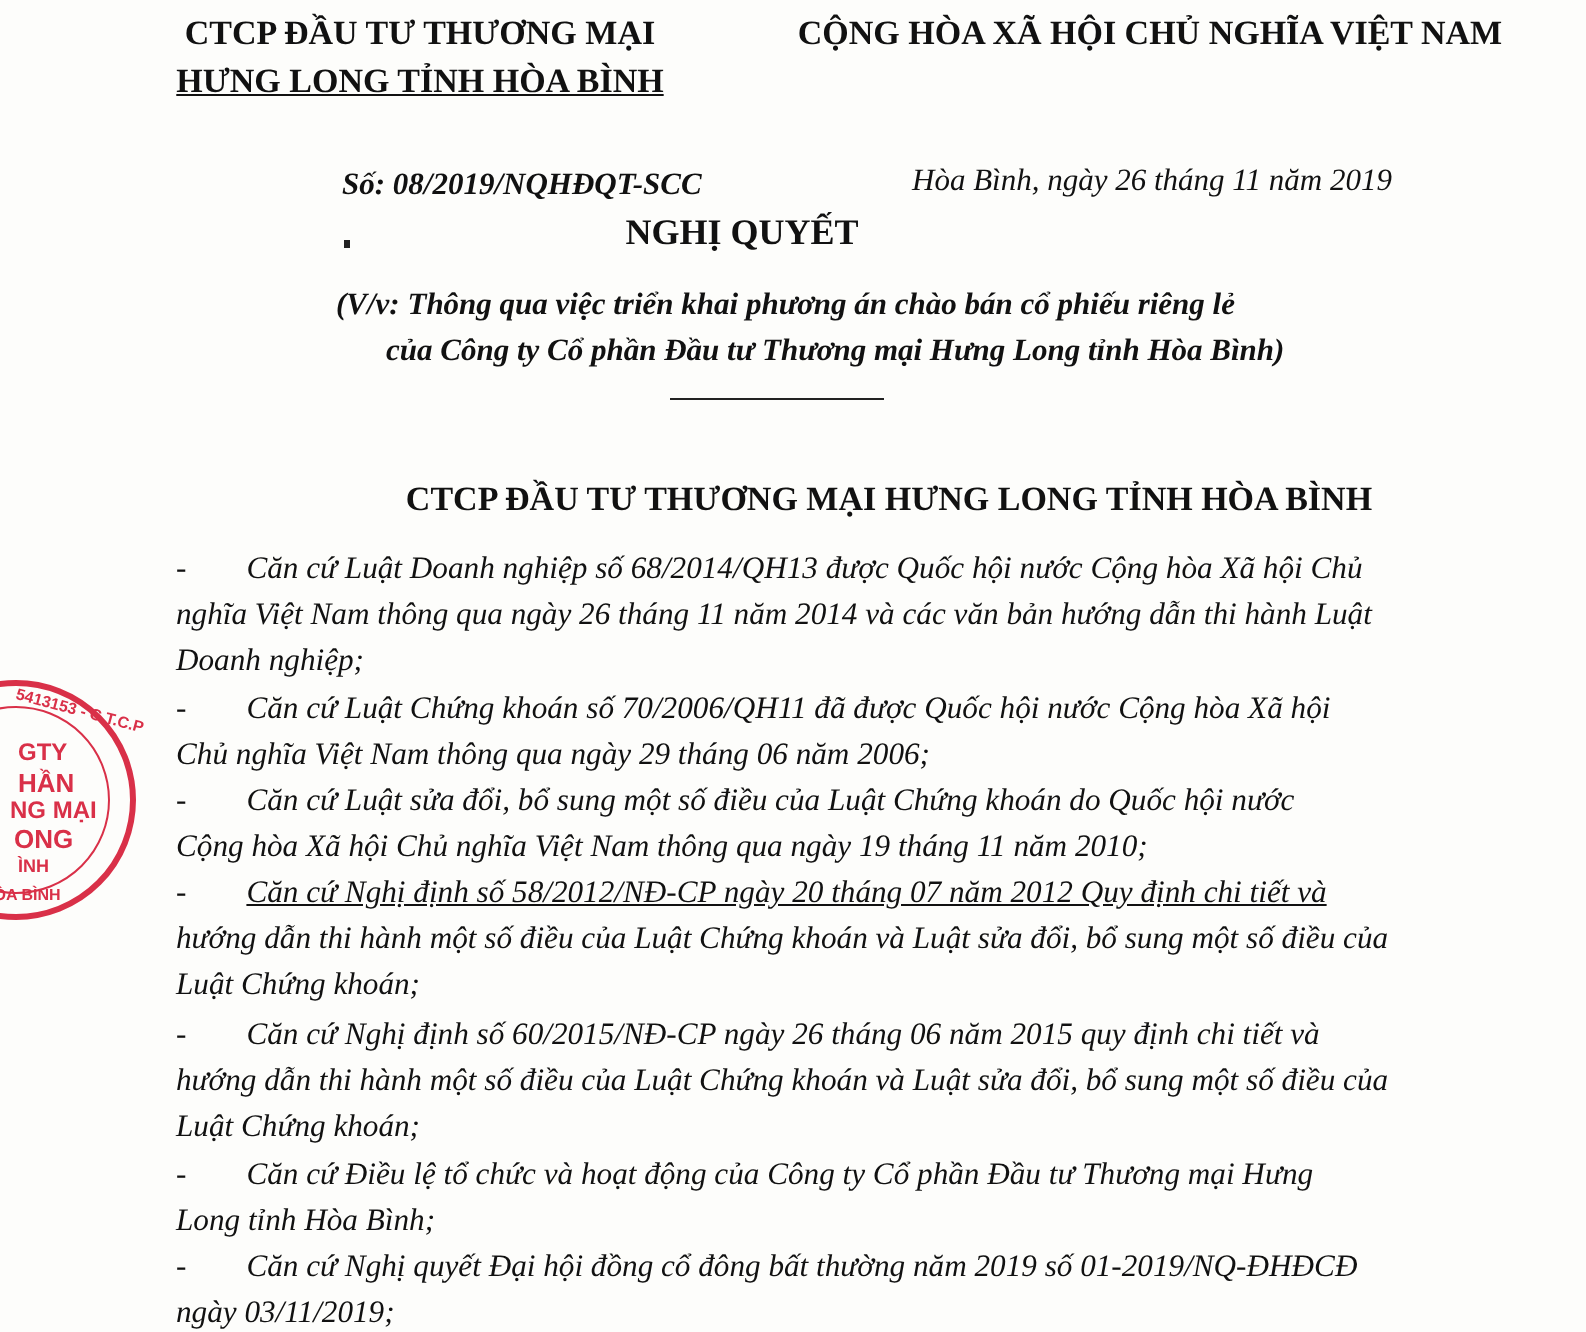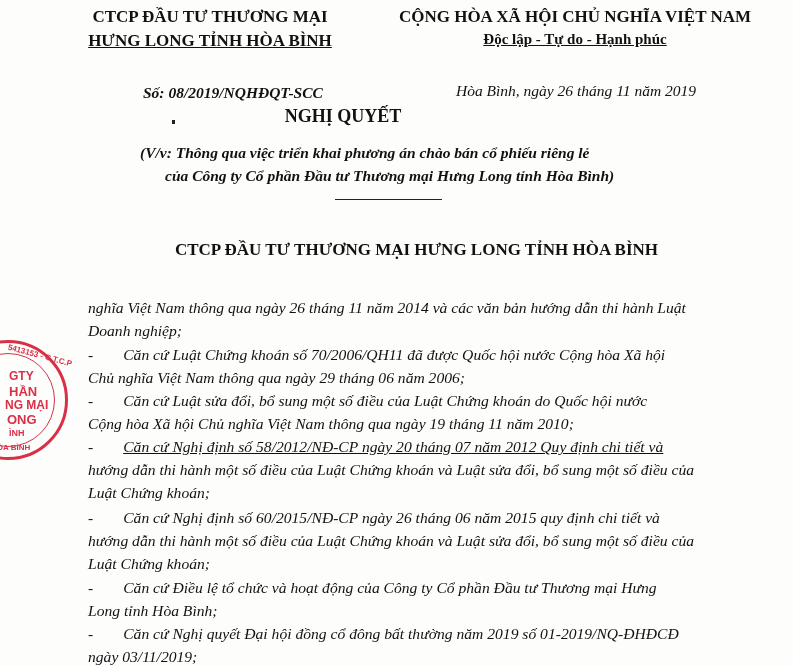--- a/index.html
+++ b/index.html
@@ -4,21 +4,21 @@
   <style>
     html, body { margin: 0; padding: 0; }
     body {
       width: 793px; height: 666px; overflow: hidden; position: relative;
       background: #fdfdfb;
       font-family: "Liberation Serif", "DejaVu Serif", serif;
       color: #111;
     }
     .page { position: absolute; left: 0; top: 0; width: 793px; height: 666px; }
     .abs { position: absolute; white-space: nowrap; }
-    .bold { font-weight: bold; }
+    .bold { font-weight: bold; margin-left: 28px; }
     .ital { font-style: italic; }
     .center { text-align: center; }
     .underline { text-decoration: underline; }
 
     .hdr-left { left: 40px; width: 340px; text-align: center; font-size: 17px; font-weight: bold; }
     .hdr-right { left: 360px; width: 430px; text-align: center; font-size: 17px; font-weight: bold; }
 
     .body-line { font-size: 15.6px; font-style: italic; left: 0; }
     .dash { font-style: normal; }
 
@@ -39,21 +39,20 @@
   </style>
 </head>
 <body>
 
 <div class="page">
 
   <div class="abs hdr-left underline" style="top:31px;">HƯNG LONG TỈNH HÒA BÌNH</div>
   <div class="abs hdr-left" style="top:7px;">CTCP ĐẦU TƯ THƯƠNG MẠI</div>
 
   <div class="abs hdr-right" style="top:7px;">CỘNG HÒA XÃ HỘI CHỦ NGHĨA VIỆT NAM</div>
-  <div class="abs hdr-right underline" style="top:31px; font-size:15px;">Độc lập - Tự do - Hạnh phúc</div>
 
   <div class="abs bold ital" style="left:143px; top:84px; font-size:15.5px;">Số: 08/2019/NQHĐQT-SCC</div>
   <div class="abs ital" style="left:456px; top:82px; font-size:15.5px;">Hòa Bình, ngày 26 tháng 11  năm 2019</div>
 
   <div class="abs" style="left:172px; top:120px; width:3px; height:4px; background:#222;"></div>
 
   <div class="abs bold center" style="left:0; width:686px; top:106px; font-size:18px;">NGHỊ QUYẾT</div>
   <div class="abs bold ital" style="left:140px; top:144px; font-size:15.5px;">(V/v: Thông qua việc triển khai phương án chào bán cổ phiếu riêng lẻ</div>
   <div class="abs bold ital" style="left:165px; top:167px; font-size:15.5px;">của Công ty Cổ phần Đầu tư Thương mại Hưng Long tỉnh Hòa Bình)</div>
 
@@ -65,20 +64,21 @@
     <div class="stamp-inner"></div>
     <span class="stamp-text" style="left:56px; top:8px; font-size:8px; transform:rotate(15deg);">5413153 - C.T.C.P</span>
     <span class="stamp-text" style="left:58px; top:26px; font-size:12px;">GTY</span>
     <span class="stamp-text" style="left:58px; top:41px; font-size:13px;">HẦN</span>
     <span class="stamp-text" style="left:54px; top:55px; font-size:12px;">NG MẠI</span>
     <span class="stamp-text" style="left:56px; top:69px; font-size:13px;">ONG</span>
     <span class="stamp-text" style="left:58px; top:85px; font-size:9px;">ÌNH</span>
     <span class="stamp-text" style="left:40px; top:100px; font-size:8px;">HÒA BÌNH</span>
   </div>
 
+  <div class="abs body-line" style="left:88px; top:276px;"><span class="dash">-</span><span style="padding-left:30px;">Căn cứ Luật Doanh nghiệp số 68/2014/QH13 được Quốc hội nước Cộng hòa Xã hội Chủ</span></div>
   <div class="abs body-line" style="left:88px; top:299px;">nghĩa Việt Nam thông qua ngày 26 tháng 11 năm 2014 và các văn bản hướng dẫn thi hành Luật</div>
   <div class="abs body-line" style="left:88px; top:322px;">Doanh nghiệp;</div>
 
   <div class="abs body-line" style="left:88px; top:346px;"><span class="dash">-</span><span style="padding-left:30px;">Căn cứ Luật Chứng khoán số 70/2006/QH11 đã được Quốc hội nước Cộng hòa Xã hội</span></div>
   <div class="abs body-line" style="left:88px; top:369px;">Chủ nghĩa Việt Nam thông qua ngày 29 tháng 06 năm 2006;</div>
 
   <div class="abs body-line" style="left:88px; top:392px;"><span class="dash">-</span><span style="padding-left:30px;">Căn cứ Luật sửa đổi, bổ sung một số điều của Luật Chứng khoán do Quốc hội nước</span></div>
   <div class="abs body-line" style="left:88px; top:415px;">Cộng hòa Xã hội Chủ nghĩa Việt Nam thông qua ngày 19 tháng 11 năm 2010;</div>
 
   <div class="abs body-line" style="left:88px; top:438px;"><span class="dash">-</span><span style="padding-left:30px;text-decoration:underline;">Căn cứ Nghị định số 58/2012/NĐ-CP ngày 20 tháng 07 năm 2012 Quy định chi tiết và</span></div>

